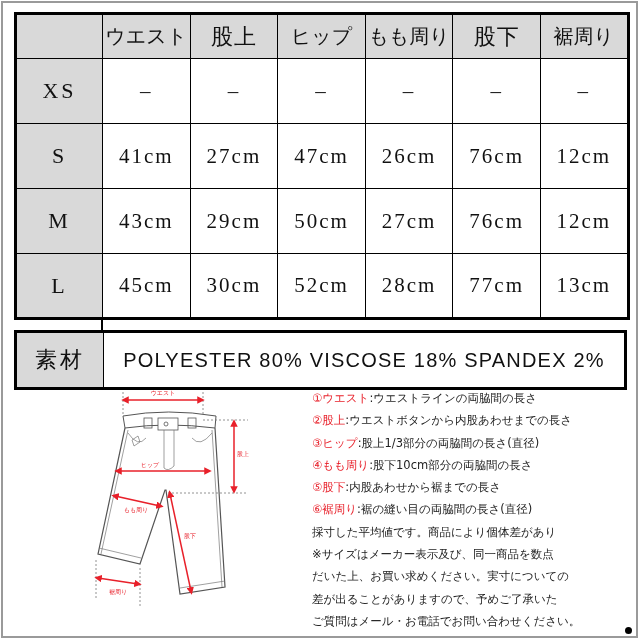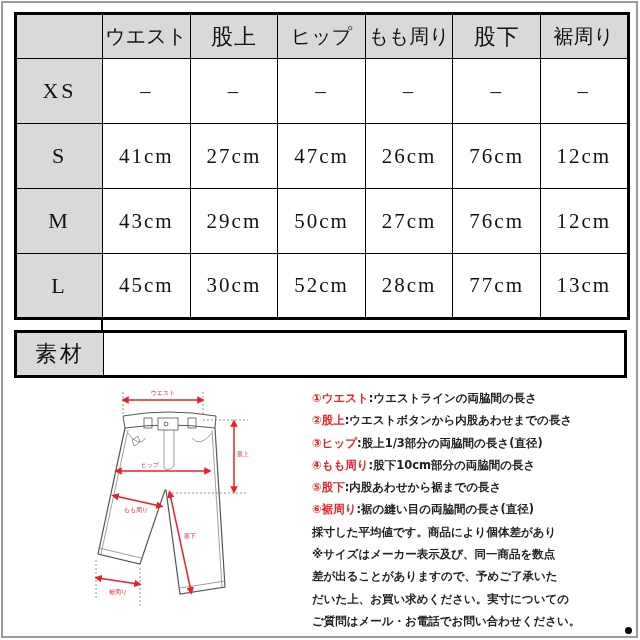--- a/index.html
+++ b/index.html
@@ -13,28 +13,28 @@
   .size-table thead th { height: 45px; background: #d9d9d9; font-size: 22px; letter-spacing: 1px; }
   .size-table thead th.narrow { font-size: 20px; letter-spacing: 0; }
   .size-table tbody td { height: 43px; font-size: 21px; letter-spacing: 2px; font-family: Liberation Serif, serif; }
   .size-table tbody td.size { background: #d9d9d9; font-size: 22px; letter-spacing: 3px; }
   .size-table col.c0 { width: 87px; }
   .size-table col.cn { width: 87.6px; }
   .dash { font-size: 20px; }
 
   .gap-line { position: absolute; left: 101px; top: 319px; width: 1.5px; height: 12px; background: #000; }
 
-  .material { position: absolute; left: 14px; top: 330px; width: 613px; height: 48px; border: 3px solid #000; display: flex; }
+  .material { position: absolute; left: 14px; top: 330px; width: 613px; height: 60px; border: 3px solid #000; display: flex; }
   .material .label { width: 87px; background: #d9d9d9; border-right: 1.5px solid #000; display: flex; align-items: center; justify-content: center; font-size: 22px; letter-spacing: 3px; }
   .material .value { flex: 1; display: flex; align-items: center; justify-content: center; font-family: "Liberation Sans", sans-serif; font-size: 20px; letter-spacing: 1.2px; white-space: nowrap; }
 
   .diagram { position: absolute; left: 88px; top: 378px; width: 200px; height: 260px; }
 
   .notes { position: absolute; left: 312px; top: 387px; width: 320px; font-size: 11.5px; line-height: 22.3px; color: #222; }
-  .notes .line { white-space: nowrap; font-weight: bold; }
+  .notes .line { white-space: nowrap; }
   .notes .term { color: #e8202a; }
   .dot { position: absolute; left: 625px; top: 627px; width: 7px; height: 7px; border-radius: 50%; background: #000; }
 </style>
 </head>
 <body>
 
 <div class="frame"></div>
 
 <table class="size-table">
   <colgroup>
@@ -94,20 +94,21 @@
       <td>77cm</td>
       <td>13cm</td>
     </tr>
   </tbody>
 </table>
 
 <div class="gap-line"></div>
 
 <div class="material">
   <div class="label">素材</div>
+  <div class="value">POLYESTER 80% VISCOSE 18% SPANDEX 2%</div>
 </div>
 
 <div class="diagram">
   <svg width="200" height="260" viewBox="0 0 200 260">
     <defs>
       <marker id="ah" viewBox="0 0 10 10" refX="5" refY="5" markerWidth="5" markerHeight="5" orient="auto-start-reverse">
         <path d="M0,0 L10,5 L0,10 z" fill="#e8202a"></path>
       </marker>
     </defs>
 
@@ -157,18 +158,18 @@
 
 <div class="notes">
   <div class="line"><span class="term">①ウエスト</span><span>:ウエストラインの両脇間の長さ</span></div>
   <div class="line"><span class="term">②股上</span><span>:ウエストボタンから内股あわせまでの長さ</span></div>
   <div class="line"><span class="term">③ヒップ</span><span>:股上1/3部分の両脇間の長さ(直径)</span></div>
   <div class="line"><span class="term">④もも周り</span><span>:股下10cm部分の両脇間の長さ</span></div>
   <div class="line"><span class="term">⑤股下</span><span>:内股あわせから裾までの長さ</span></div>
   <div class="line"><span class="term">⑥裾周り</span><span>:裾の縫い目の両脇間の長さ(直径)</span></div>
   <div class="line">採寸した平均値です。商品により個体差があり</div>
   <div class="line">※サイズはメーカー表示及び、同一商品を数点</div>
+  <div class="line">だいた上、お買い求めください。実寸についての</div>
   <div class="line">差が出ることがありますので、予めご了承いた</div>
-  <div class="line">だいた上、お買い求めください。実寸についての</div>
   <div class="line">ご質問はメール・お電話でお問い合わせください。</div>
 </div>
 
 <div class="dot"></div>
 
 </body></html>

